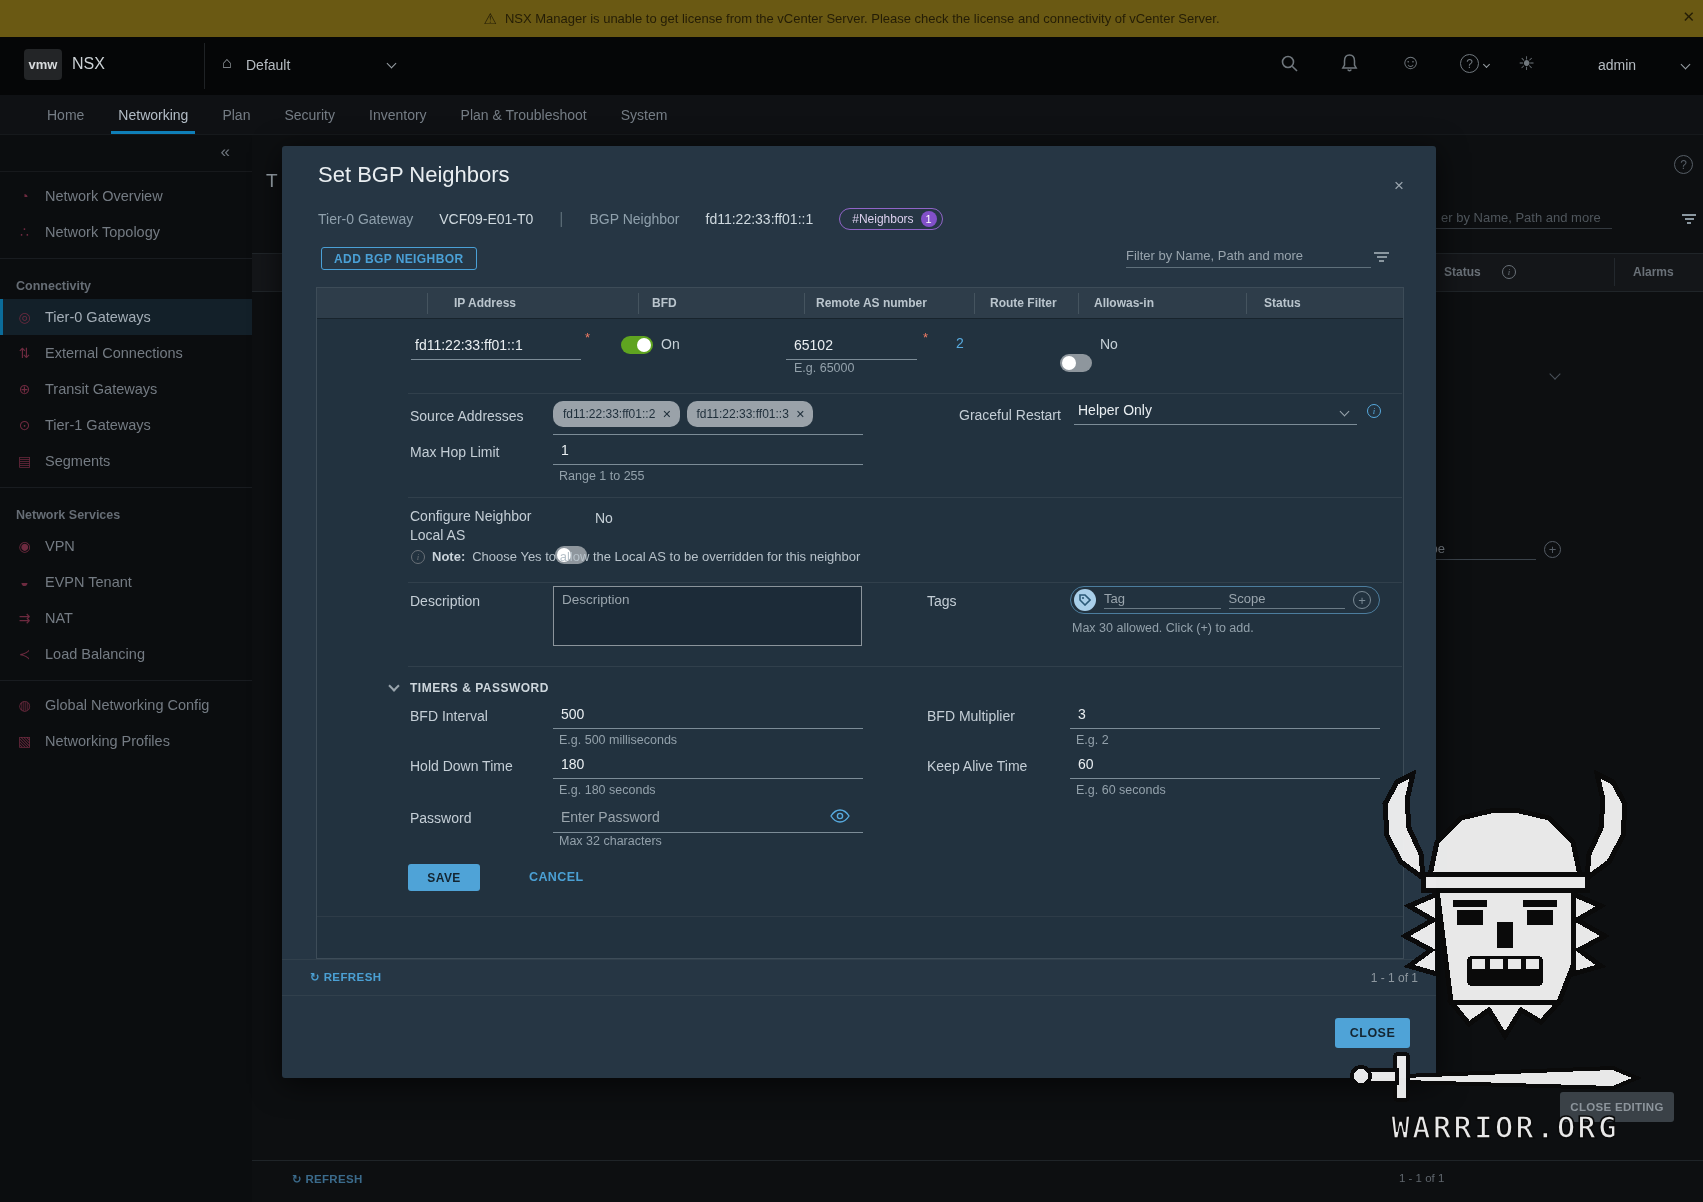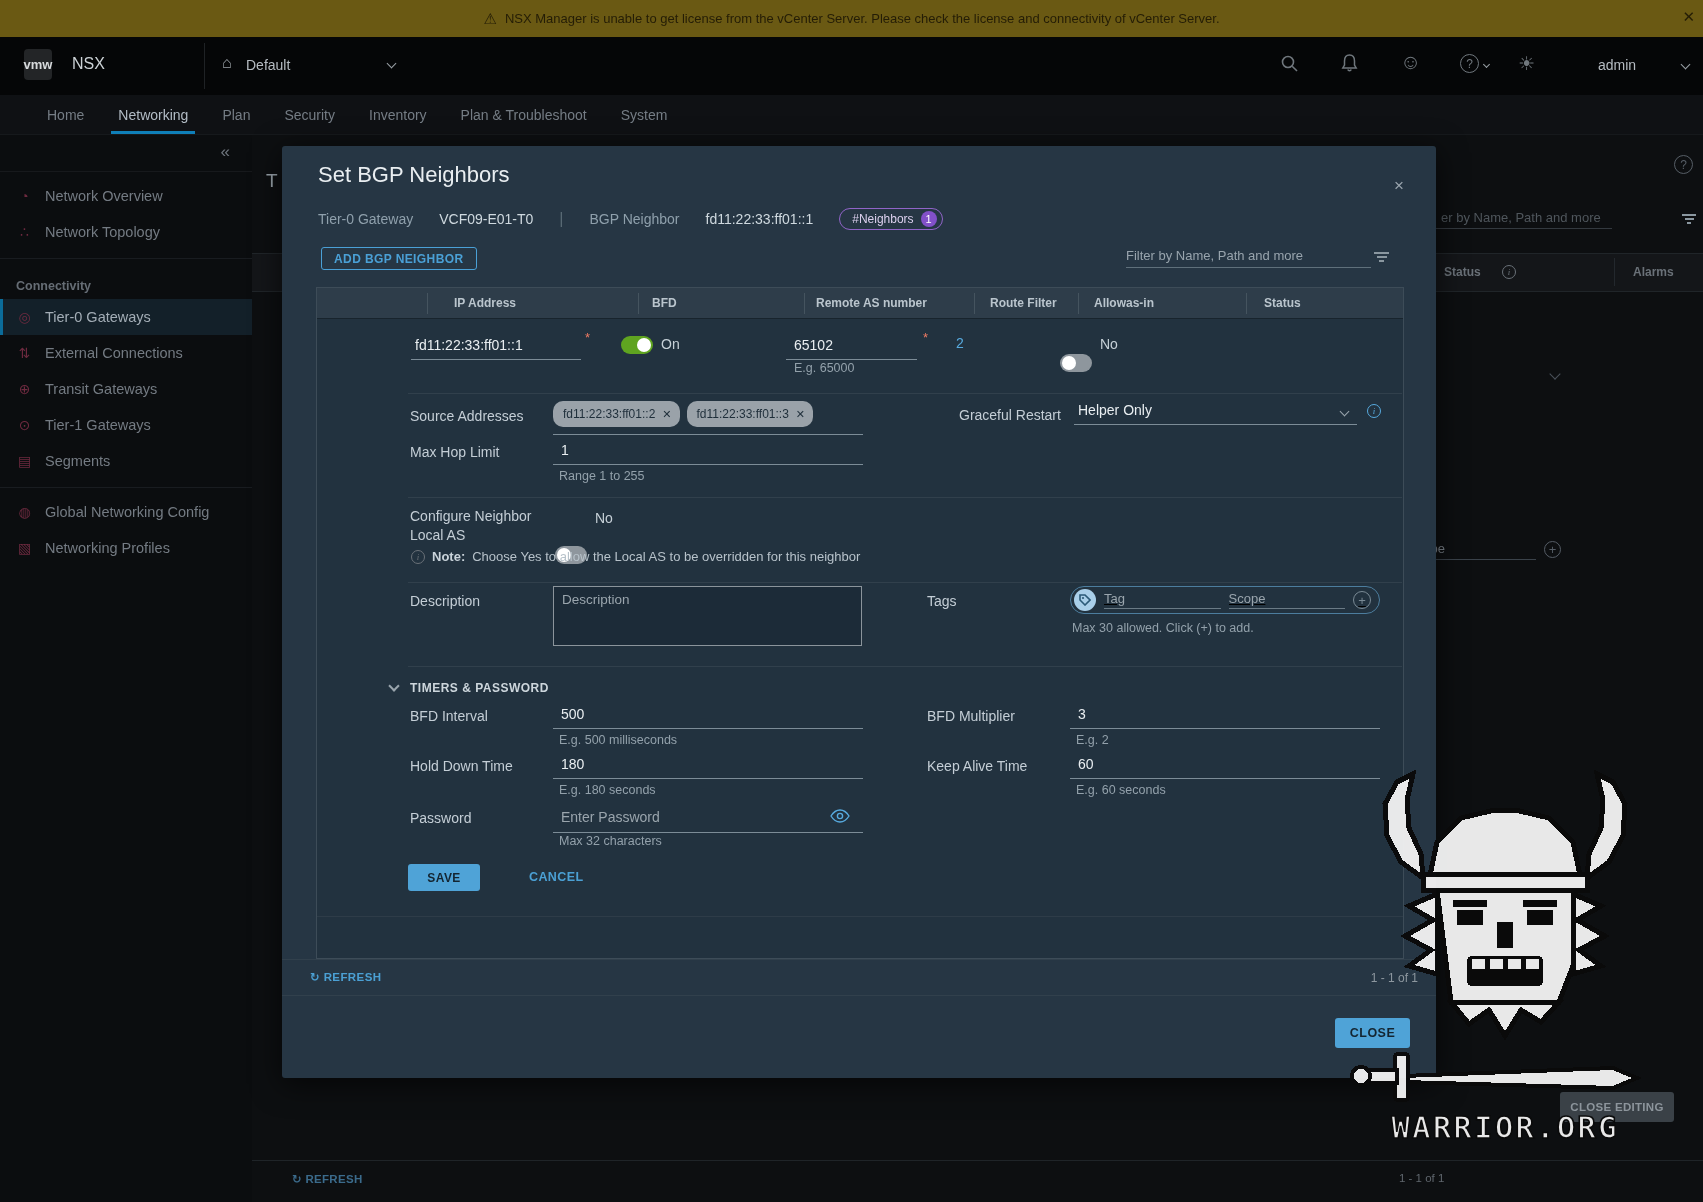--- a/index.html
+++ b/index.html
@@ -9,21 +9,21 @@
 
   
   #banner { position:absolute; left:0; top:0; width:1703px; height:37px; background:#6a5913;
             display:flex; align-items:center; justify-content:center; gap:8px; z-index:10; }
   #banner .warn-glyph { color:#241d06; font-size:15px; }
   #banner .msg { color:#241d06; font-size:13px; }
   #banner .bclose { position:absolute; right:8px; top:8px; color:#241d06; font-size:15px; cursor:pointer; }
 
   
   #topbar { position:absolute; left:0; top:37px; width:1703px; height:58px; background:#050607; z-index:9; }
-  .vmw-box { position:absolute; left:24px; top:12px; width:28px; height:31px; background:#232527; border-radius:4px;
+  .vmw-box { position:absolute; left:24px; top:12px; width:38px; height:31px; background:#232527; border-radius:4px;
              color:#d8dbdd; font-size:13px; font-weight:bold; display:flex; align-items:center; justify-content:center; }
   .nsx-label { position:absolute; left:72px; top:18px; color:#ccd2d6; font-size:16px; }
   .hdr-divider { position:absolute; left:204px; top:6px; width:1px; height:46px; background:#1f2225; }
   .org-icon { position:absolute; left:222px; top:17px; color:#9aa0a6; font-size:16px; }
   .org-label { position:absolute; left:246px; top:20px; color:#b6bcc2; font-size:14px; }
   .chev { display:inline-block; width:7px; height:7px; border-right:1.6px solid #9aa0a6; border-bottom:1.6px solid #9aa0a6; transform:rotate(45deg); }
   .org-chev { position:absolute; left:388px; top:23px; }
   .hicon { position:absolute; top:16px; color:#70777d; font-size:18px; cursor:pointer; }
   .hicon svg { display:block; }
   .help-circ { width:19px; height:19px; border:1.4px solid #70777d; border-radius:50%;
@@ -241,20 +241,39 @@
           <div class="side-item">
             <span class="sicon">⊙</span>
             <span class="slabel">Tier-1 Gateways</span>
           </div>
           <div class="side-item">
             <span class="sicon">▤</span>
             <span class="slabel">Segments</span>
           </div>
         </div>
         <div class="side-section bordered">
+          <div class="side-header">Network Services</div>
+          <div class="side-item">
+            <span class="sicon">◉</span>
+            <span class="slabel">VPN</span>
+          </div>
+          <div class="side-item">
+            <span class="sicon">◒</span>
+            <span class="slabel">EVPN Tenant</span>
+          </div>
+          <div class="side-item">
+            <span class="sicon">⇉</span>
+            <span class="slabel">NAT</span>
+          </div>
+          <div class="side-item">
+            <span class="sicon">≺</span>
+            <span class="slabel">Load Balancing</span>
+          </div>
+        </div>
+        <div class="side-section bordered">
           <div class="side-item">
             <span class="sicon">◍</span>
             <span class="slabel">Global Networking Config</span>
           </div>
           <div class="side-item">
             <span class="sicon">▧</span>
             <span class="slabel">Networking Profiles</span>
           </div>
         </div>
       </div>
@@ -379,21 +398,21 @@
         <span class="info-circ">i</span>
         <span style="color:#c9d3da; font-size:13px; font-weight:bold;">Note:</span>
         <span style="color:#b7c2ca; font-size:13px;">Choose Yes to allow the Local AS to be overridden for this neighbor</span>
       </div>
 
       <div class="divider" style="top:294px;"></div>
 
       <div class="m-abs lbl" style="left:93px; top:305px;">Description</div>
       <textarea id="m-desc-ta" style="left: 236px; top: 298px;" placeholder="Description"></textarea>
       <div class="m-abs lbl" style="left:610px; top:305px;">Tags</div>
-      <div class="tagpill" style="left:753px; top:298px;text-decoration:underline;">
+      <div class="tagpill" style="left:753px; top:298px;">
         <span class="tcirc">
           <svg width="12" height="12" viewBox="0 0 12 12">
               <path d="M1 1 L6 1 L11 6 L6 11 L1 6 Z" fill="none" stroke="#2b5a78" stroke-width="1.6"></path>
               <circle cx="4" cy="4" r="1.1" fill="#2b5a78"></circle>
             </svg>
         </span>
         <input placeholder="Tag" style="">
         <input placeholder="Scope" style="">
         <span class="plus">+</span>
       </div>

